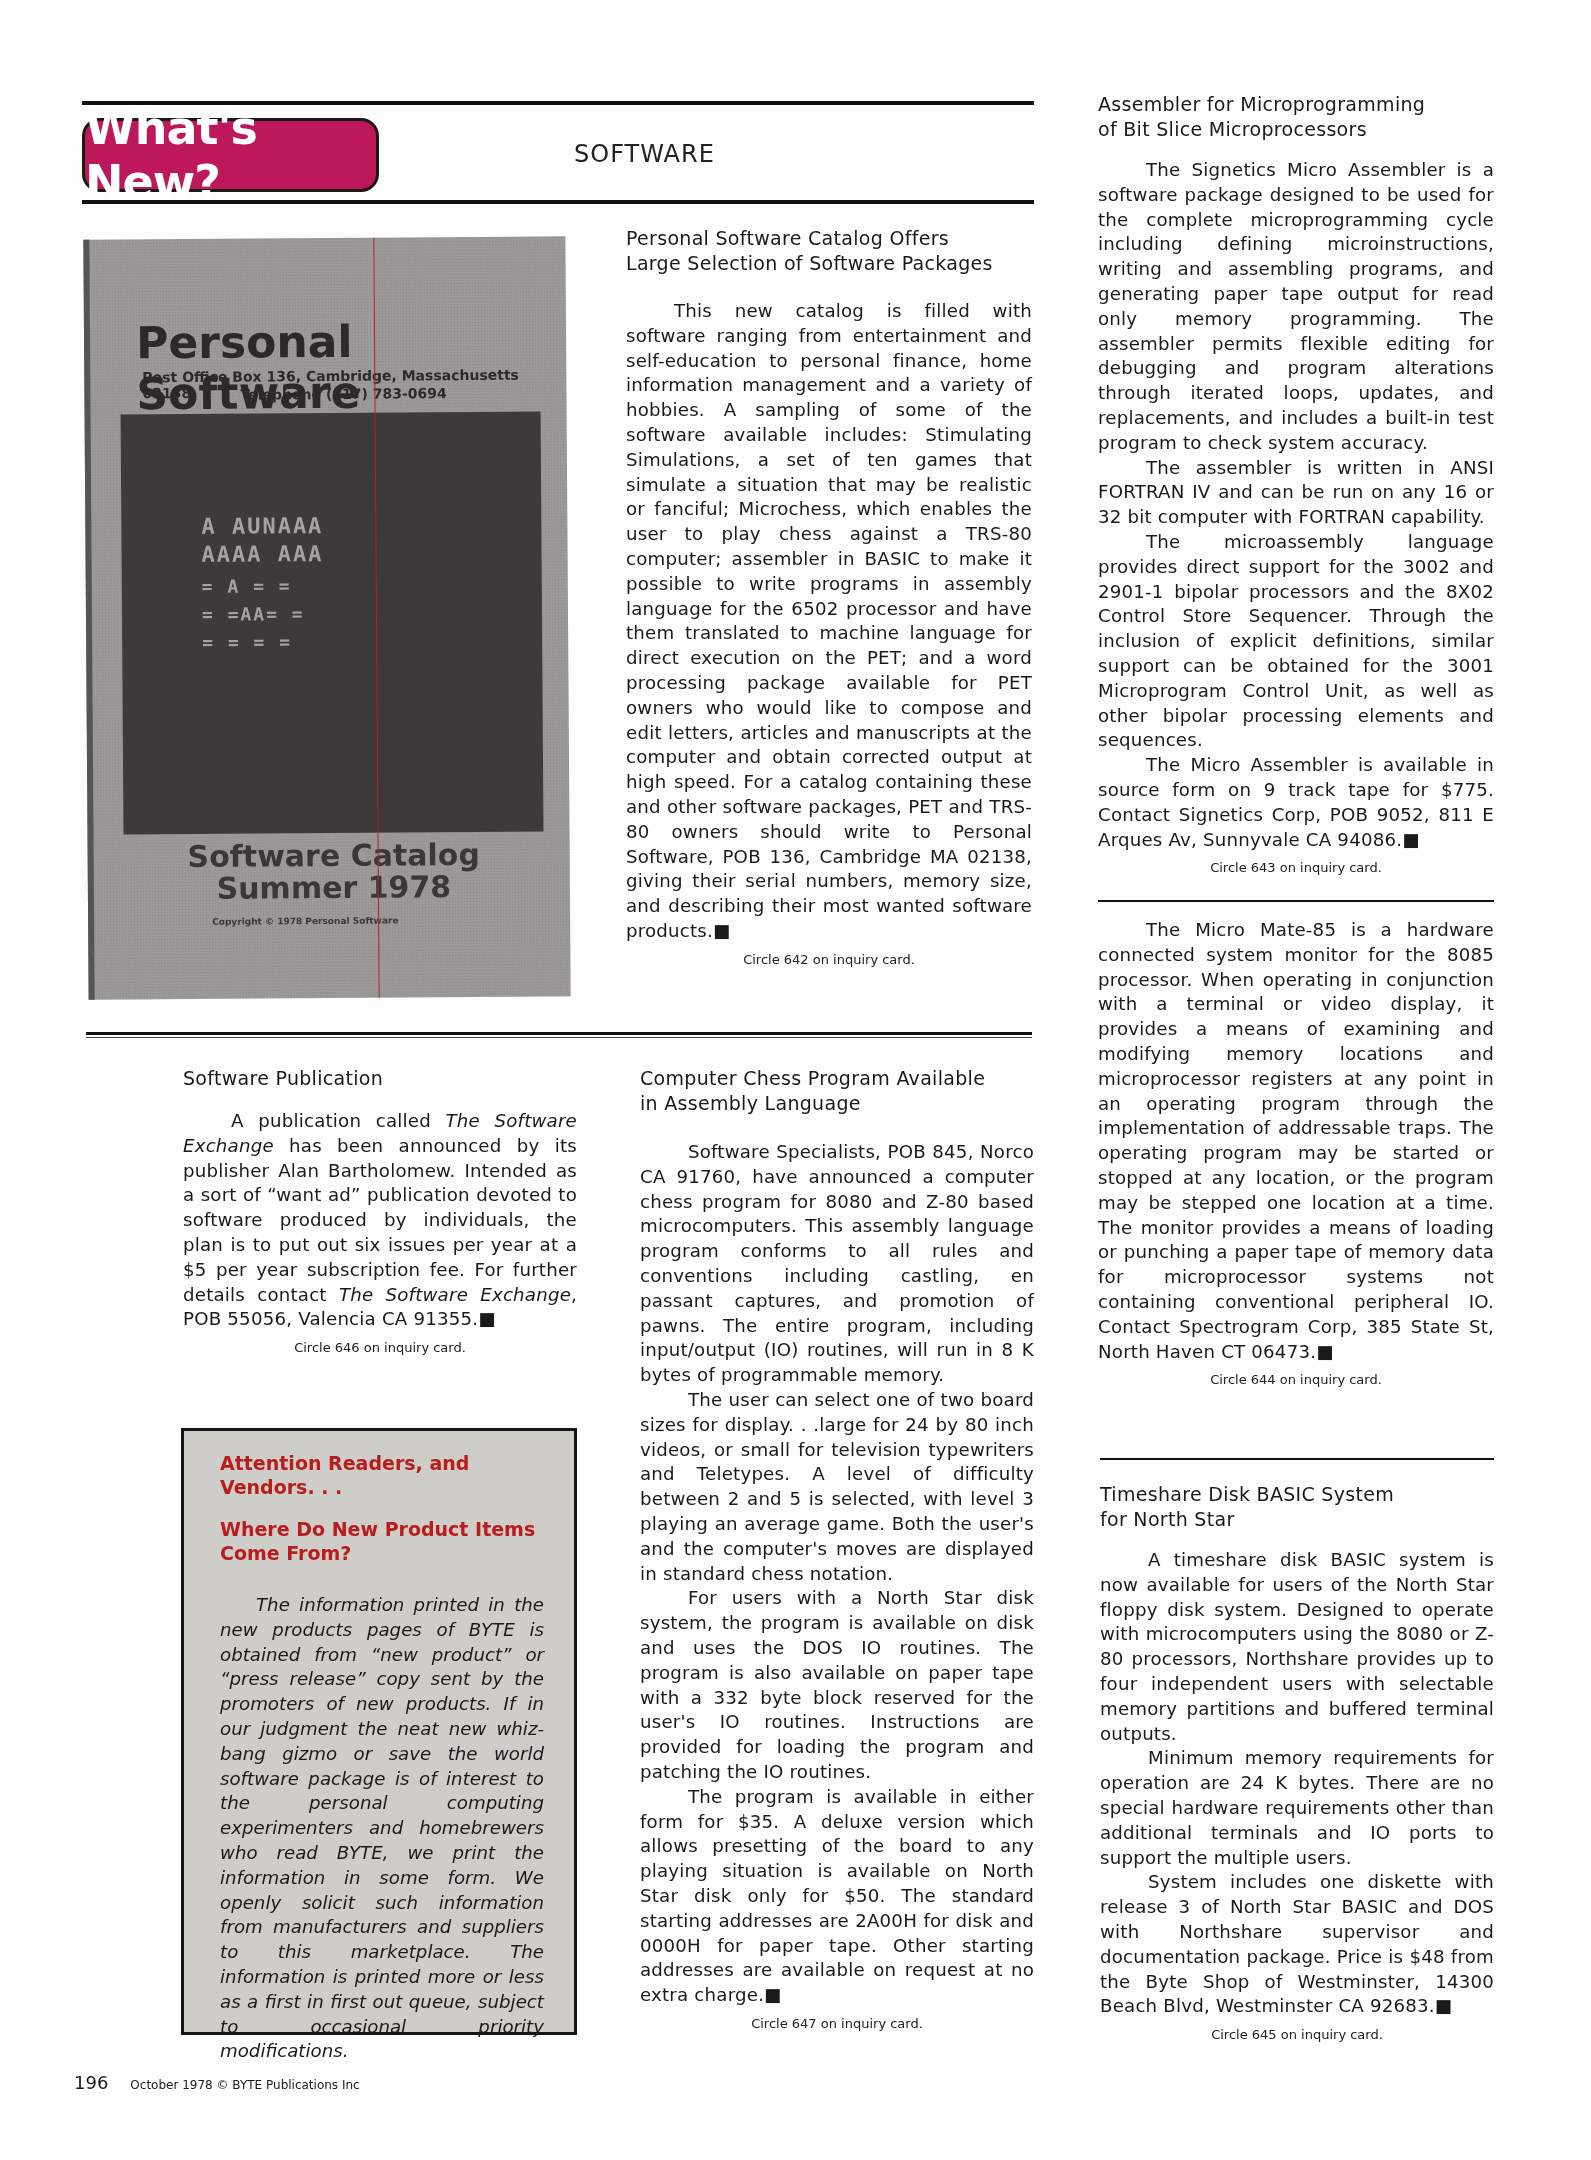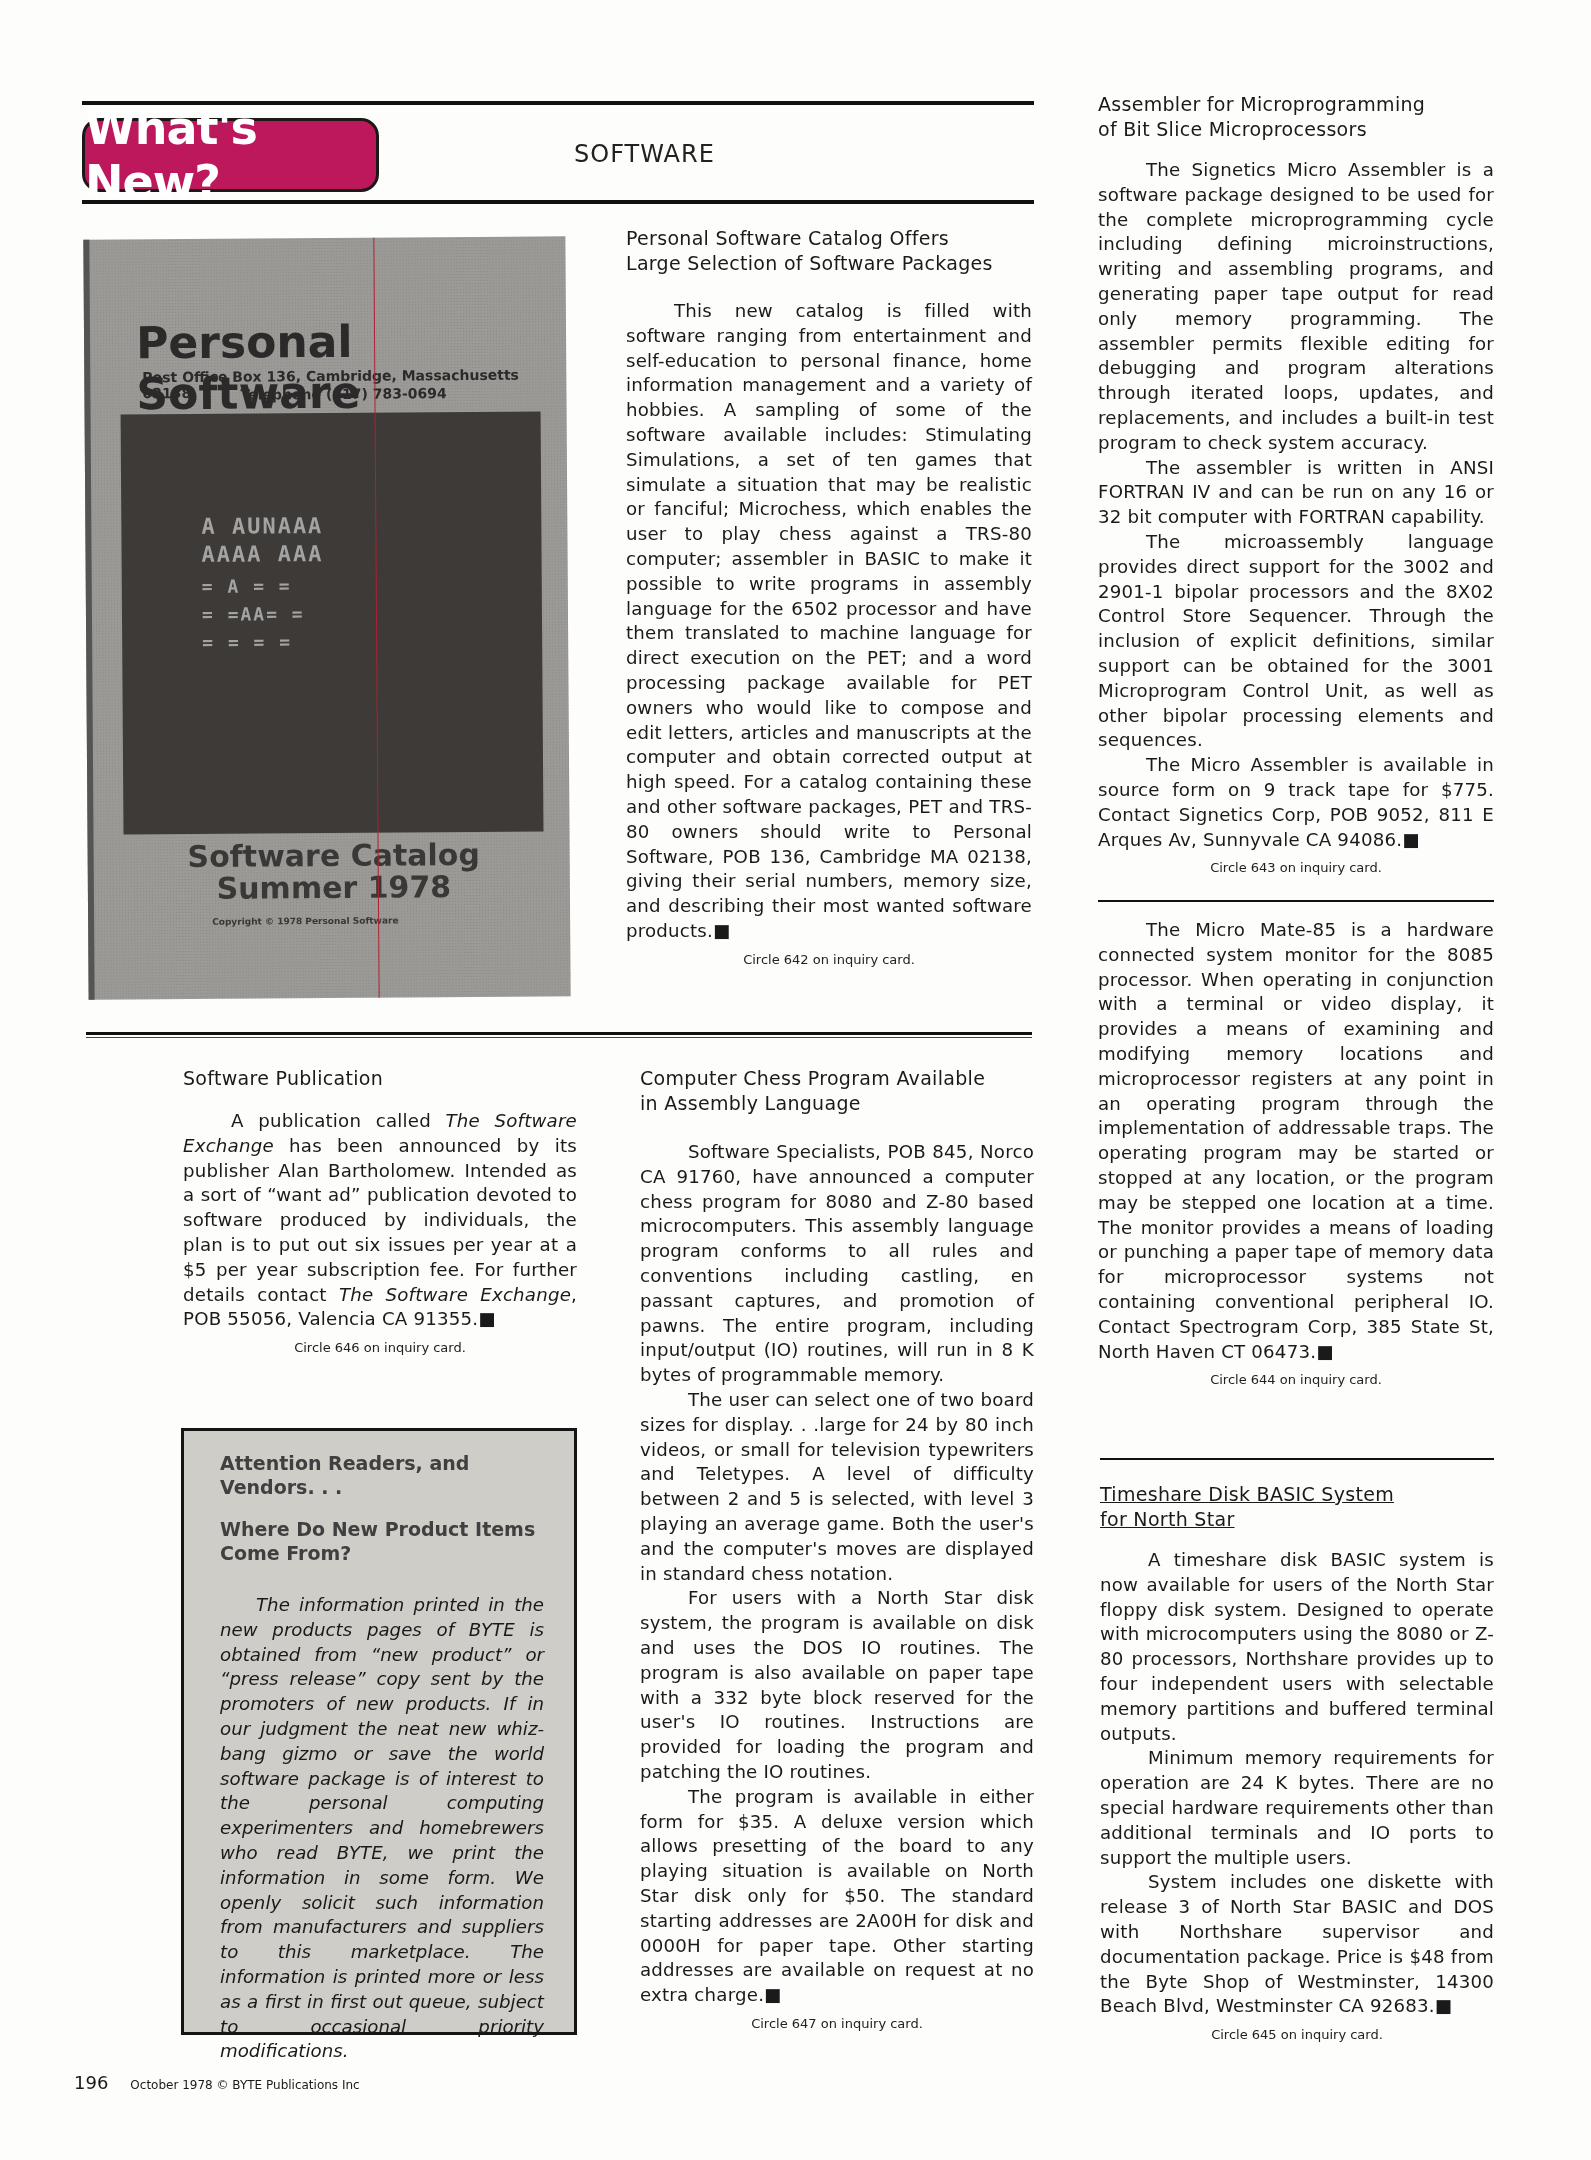--- a/index.html
+++ b/index.html
@@ -47,21 +47,21 @@
   .article h3 { font-weight: normal; font-size: 19px; line-height: 25px; color: #1a1a1a; margin-bottom: 23px; letter-spacing: 0.3px; }
   .article p { font-size: 18.2px; line-height: 24.8px; text-align: justify; text-indent: 48px; color: #1a1a1a; letter-spacing: 0.2px; }
   .article .circle { font-size: 13px; text-align: center; margin-top: 8px; color: #222; }
   .article i { font-style: italic; }
 
   .notice {
     position: absolute; left: 181px; top: 1428px; width: 396px; height: 607px;
     background: #cfcdc8; border: 3px solid #151515;
     padding: 20px 30px 10px 36px;
   }
-  .notice h4 { font-size: 19px; font-weight: bold; line-height: 24px; color: #404040; }
+  .notice h4 { font-size: 19px; font-weight: bold; line-height: 24px; color: #b91c1c; }
   .notice .h4a { margin-bottom: 18px; }
   .notice .h4b { margin-bottom: 28px; }
   .notice p { font-size: 18.2px; line-height: 24.8px; font-style: italic; text-align: justify; text-indent: 36px; color: #1a1a1a; }
 
   .footer { position: absolute; left: 74px; top: 2072px; display: flex; align-items: baseline; gap: 22px; }
   .footer .pg { font-size: 18px; font-weight: normal; }
   .footer .cr { font-size: 12px; }
 </style>
 </head>
 <body>
@@ -119,21 +119,21 @@
 <div class="rule" style="left:1098px; top:900px; width:396px; height:2px;"></div>
 
 <div class="article" style="left:1098px; top:918px; width:396px;">
   <p>The Micro Mate-85 is a hardware connected system monitor for the 8085 processor. When operating in conjunction with a terminal or video display, it provides a means of examining and modifying memory locations and microprocessor registers at any point in an operating program through the implementation of addressable traps. The operating program may be started or stopped at any location, or the program may be stepped one location at a time. The monitor provides a means of loading or punching a paper tape of memory data for microprocessor systems not containing conventional peripheral IO. Contact Spectrogram Corp, 385 State St, North Haven CT 06473.■</p>
   <div class="circle">Circle 644 on inquiry card.</div>
 </div>
 
 <div class="rule" style="left:1100px; top:1458px; width:394px; height:2px;"></div>
 
 <div class="article" style="left:1100px; top:1482px; width:394px;">
-  <h3 style="margin-bottom:16px;text-decoration:underline;">
+  <h3 style="margin-bottom:16px;">
     <span>Timeshare Disk BASIC System</span><br>
     <span>for North Star</span>
   </h3>
   <p>A timeshare disk BASIC system is now available for users of the North Star floppy disk system. Designed to operate with microcomputers using the 8080 or Z-80 processors, Northshare provides up to four independent users with selectable memory partitions and buffered terminal outputs.</p>
   <p>Minimum memory requirements for operation are 24 K bytes. There are no special hardware requirements other than additional terminals and IO ports to support the multiple users.</p>
   <p>System includes one diskette with release 3 of North Star BASIC and DOS with Northshare supervisor and documentation package. Price is $48 from the Byte Shop of Westminster, 14300 Beach Blvd, Westminster CA 92683.■</p>
   <div class="circle">Circle 645 on inquiry card.</div>
 </div>
 
 <div class="article" style="left:183px; top:1066px; width:394px;">

